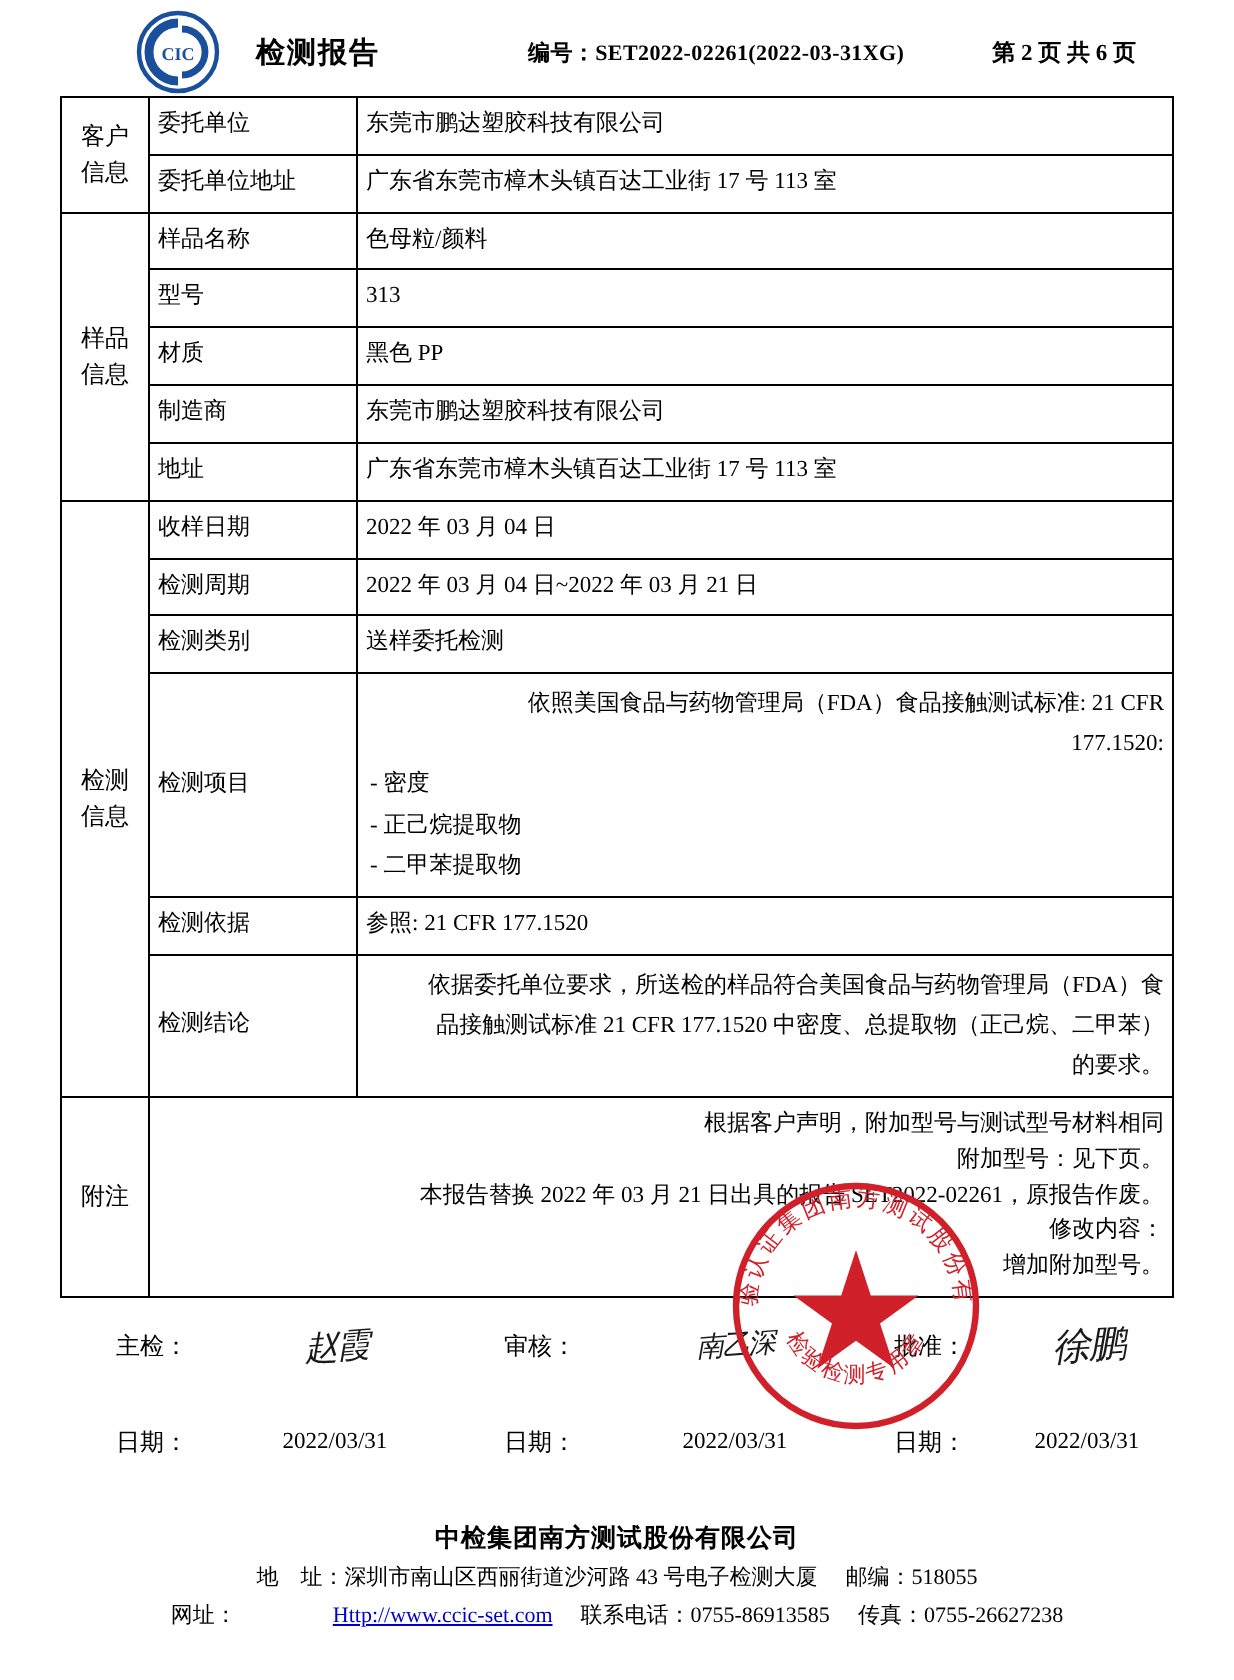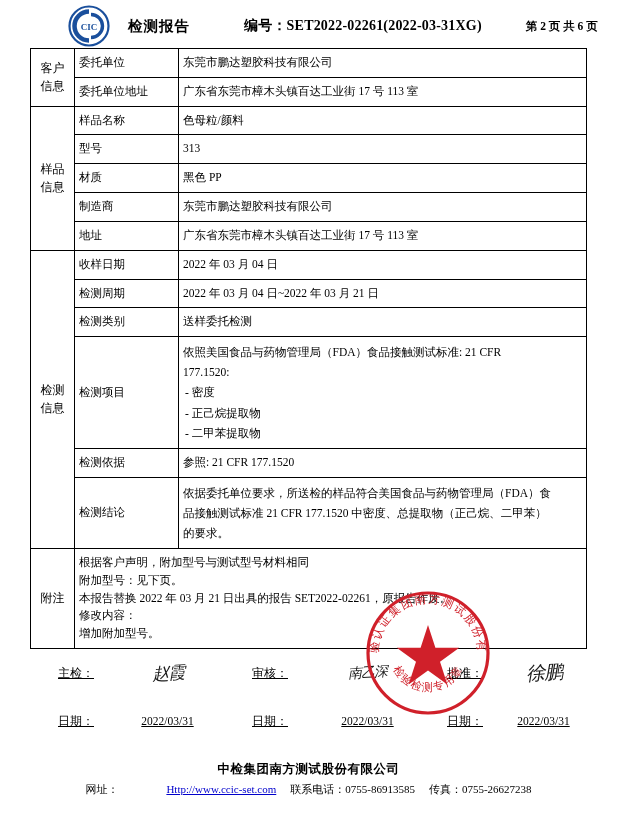--- a/index.html
+++ b/index.html
@@ -39,23 +39,23 @@
     margin-right: 18px;
   }
   .logo svg { display: block; }
   .report-title {
     font-size: 14.5px;
     font-weight: bold;
     letter-spacing: 1px;
     white-space: nowrap;
   }
   .report-no {
-    font-size: 14px;
+    font-size: 11px;
     font-weight: bold;
-    margin-left: 54px;
+    margin-left: 74px;
     white-space: nowrap;
     letter-spacing: 0.2px;
   }
   .page-no {
     font-size: 11.5px;
     font-weight: bold;
     margin-left: 44px;
     white-space: nowrap;
   }
 
@@ -83,21 +83,21 @@
   td.label {
     width: 104px;
     padding-left: 9px;
     font-size: 11.5px;
   }
   td.value {
     padding-left: 9px;
     font-size: 11.5px;
   }
   td.value.tall { line-height: 1.75; }
-  .item-line { display: block; }
+  .item-line { display: block; text-align: right; }
   .sub-item { display: block; padding-left: 2px; }
 
   td.note-label {
     width: 44px;
     text-align: center;
     font-size: 12px;
   }
   td.note-body {
     padding: 6px 9px;
     line-height: 1.85;
@@ -108,21 +108,20 @@
   
   .sig-wrap {
     position: relative;
     margin-top: 0;
   }
   table.sig {
     width: 100%;
     border-collapse: collapse;
     table-layout: fixed;
     font-size: 11.5px;
-    text-decoration: underline;
   }
   table.sig td {
     padding: 9px 0;
     vertical-align: middle;
     height: 30px;
   }
   .sig-label {
     width: 70px;
     text-align: center;
     font-size: 12px;
@@ -338,17 +337,20 @@
           <textPath href="#arcBot" startOffset="50%" text-anchor="middle">检验检测专用章</textPath>
         </text>
         <polygon fill="#d0202a" points="68,40 75.4,62.7 99.3,62.7 80,76.7 87.4,99.4 68,85.4 48.6,99.4 56,76.7 36.7,62.7 60.6,62.7"></polygon>
       </svg>
     </div>
   </div>
 
   <div class="footer">
     <div class="f-company">中检集团南方测试股份有限公司</div>
     <div class="f-line">
+      <span>地　址：</span><span>深圳市南山区西丽街道沙河路 43 号电子检测大厦</span><span class="sp"></span><span>邮编：</span><span>518055</span>
+    </div>
+    <div class="f-line">
       <span>网址：</span><a href="#">Http://www.ccic-set.com</a><span class="sp"></span><span>联系电话：</span><span>0755-86913585</span><span class="sp"></span><span>传真：</span><span>0755-26627238</span>
     </div>
   </div>
 
 </div>
 
 </body></html>

